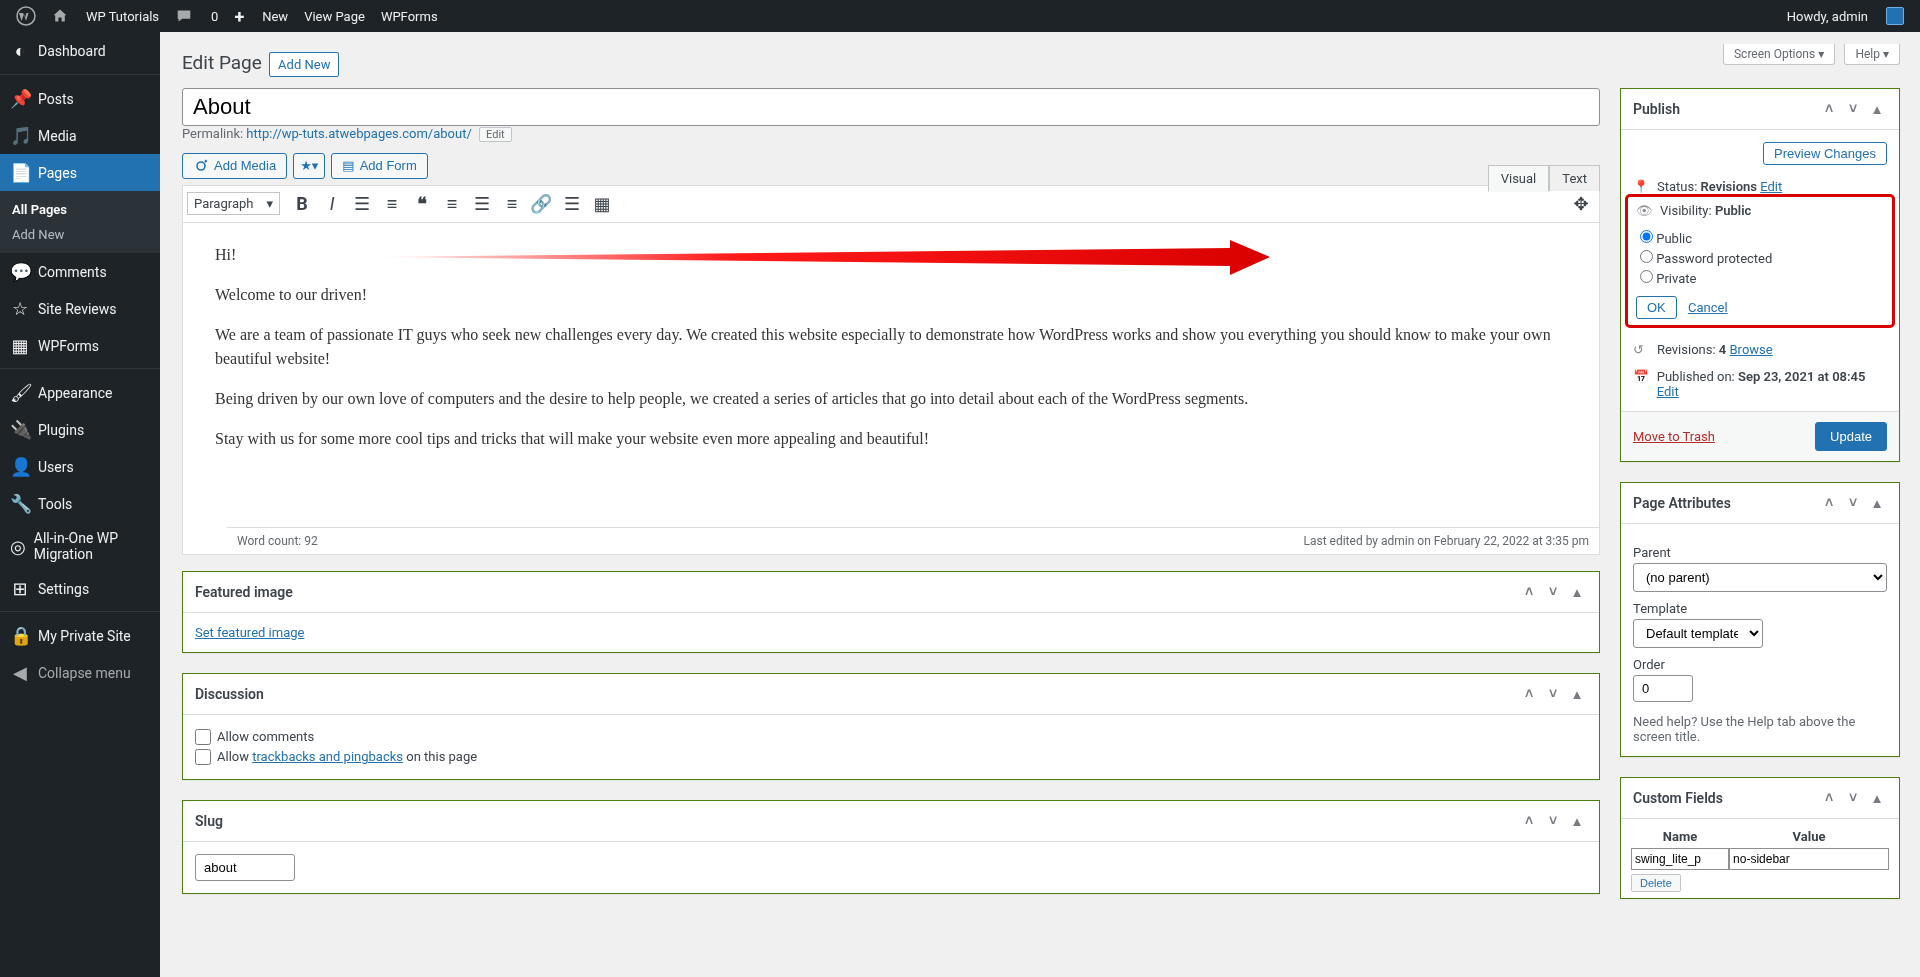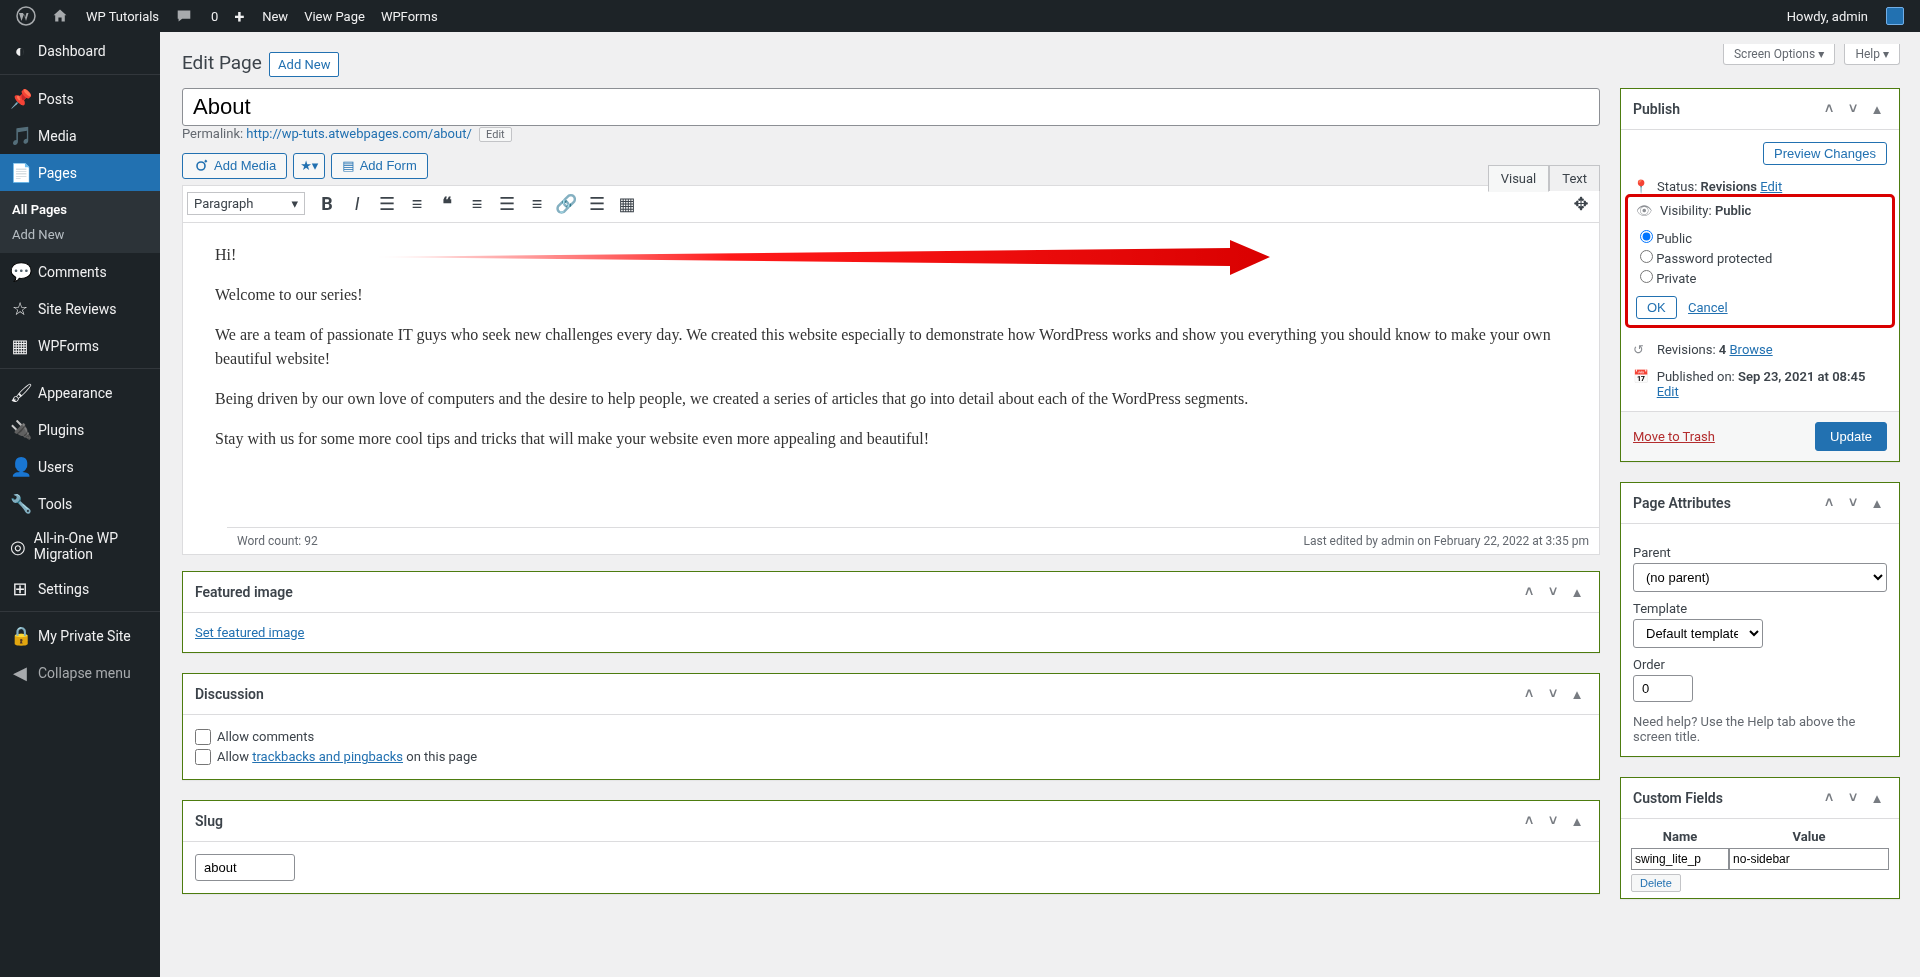--- a/index.html
+++ b/index.html
@@ -42,21 +42,21 @@
 .media-buttons { margin:10px 0 6px; display:flex; gap:6px;}
 .wp-btn { border:1px solid #2271b1; color:#2271b1; background:#f6f7f7; padding:4px 10px; border-radius:3px; font-size:13px; display:inline-flex; align-items:center; gap:5px; cursor:pointer;}
 .wp-btn.small { padding:4px 6px;}
 
 .editor-tabs { float:right;}
 .editor-tabs .tab { border:1px solid #c3c4c7; border-bottom:0; background:#f0f0f1; padding:5px 12px; font-size:13px; cursor:pointer; position:relative; top:1px;}
 .editor-tabs .tab.active { background:#f6f7f7; border-bottom:1px solid #f6f7f7;}
 
 .editor-wrap { border:1px solid #dcdcde; background:#fff;}
 .mce-toolbar { background:#fff; border-bottom:1px solid #dcdcde; padding:4px; display:flex; align-items:center; gap:2px;}
-.mce-sel { border:1px solid #c3c4c7; padding:3px 6px; font-size:13px; width:118px; display:flex; justify-content:space-between; align-items:center; margin-right:6px; background:#fff;}
+.mce-sel { border:1px solid #c3c4c7; padding:3px 6px; font-size:13px; width:93px; display:flex; justify-content:space-between; align-items:center; margin-right:6px; background:#fff;}
 .mce-btn { width:28px; height:28px; display:flex; align-items:center; justify-content:center; color:#3c434a; font-size:18px; cursor:pointer; border-radius:2px;}
 .mce-btn.expand { margin-left:auto;}
 .editor-body { padding:20px 32px 60px; min-height:260px; font-family:Georgia,serif; font-size:16px; color:#333; line-height:1.5;}
 .editor-body p { margin: 0 0 1em;}
 .editor-status { background:#fff; border-top:1px solid #dcdcde; padding:6px 10px; font-size:12px; color:#646970; display:flex; justify-content:space-between;margin-left:44px;}
 
 .postbox { border:1px solid #4d7c0f; background:#fff; margin-bottom:20px; box-shadow:0 1px 1px rgba(0,0,0,.04);}
 .postbox h2 { font-size:14px; font-weight:600; padding:10px 12px; border-bottom:1px solid #dcdcde; display:flex; align-items:center;}
 .postbox h2 .handles { margin-left:auto; display:flex; gap:4px; color:#787c82;}
 .postbox .inside { padding:12px; font-size:13px;}
@@ -259,21 +259,21 @@
           <div class="mce-btn">≡</div>
           <div class="mce-btn">☰</div>
           <div class="mce-btn">≡</div>
           <div class="mce-btn">🔗</div>
           <div class="mce-btn">☰</div>
           <div class="mce-btn">▦</div>
           <div class="mce-btn expand">✥</div>
         </div>
         <div class="editor-body">
           <p>Hi!</p>
-          <p>Welcome to our series!</p>
+          <p>Welcome to our driven!</p>
           <p>We are a team of passionate IT guys who seek new challenges every day. We created this website especially to demonstrate how WordPress works and show you everything you should know to make your own beautiful website!</p>
           <p>Being driven by our own love of computers and the desire to help people, we created a series of articles that go into detail about each of the WordPress segments.</p>
           <p>Stay with us for some more cool tips and tricks that will make your website even more appealing and beautiful!</p>
         </div>
         <div class="editor-status">
           <span>Word count: 92</span>
           <span>Last edited by admin on February 22, 2022 at 3:35 pm</span>
         </div>
       </div>
 

